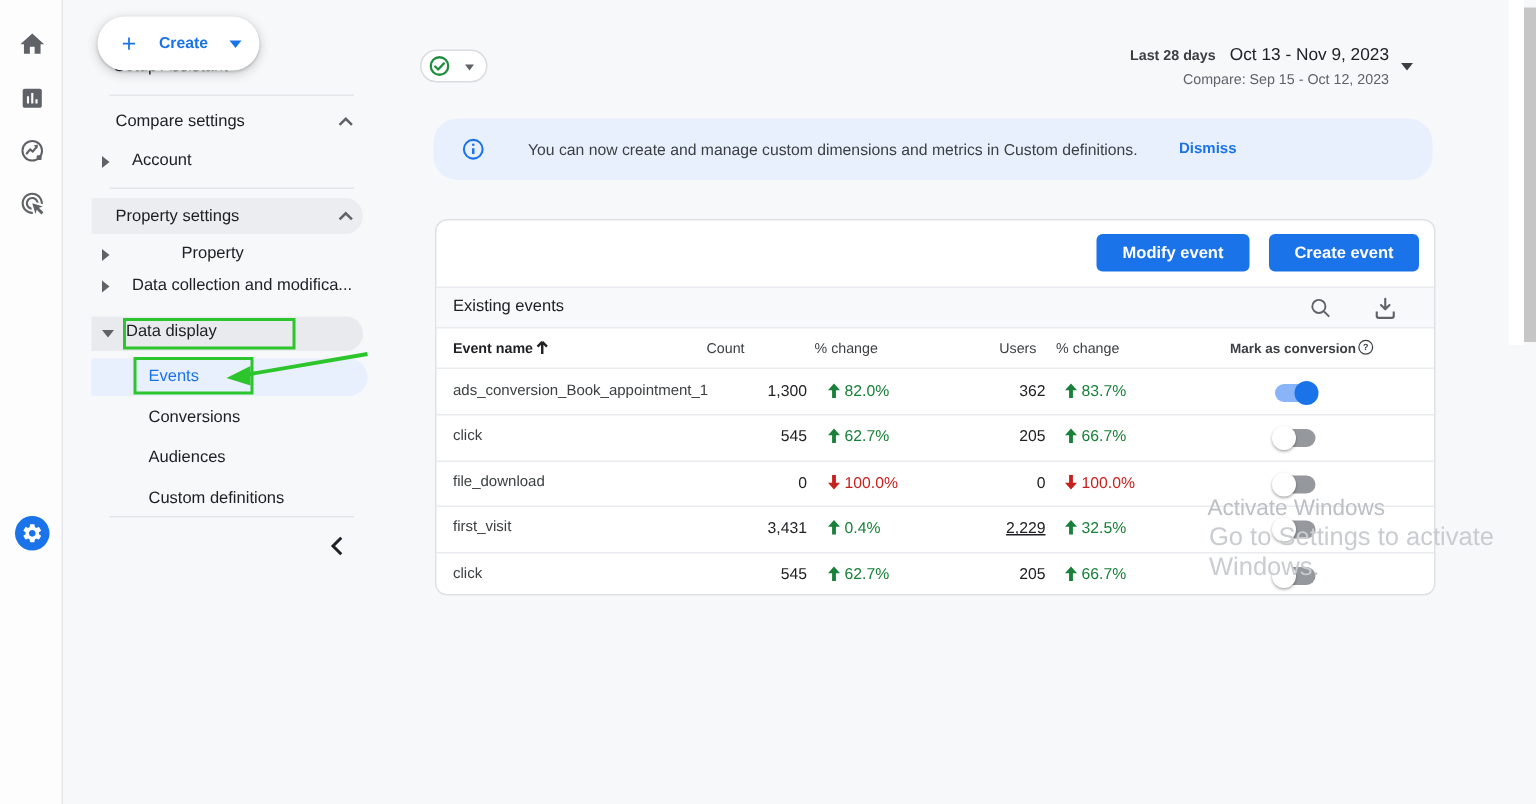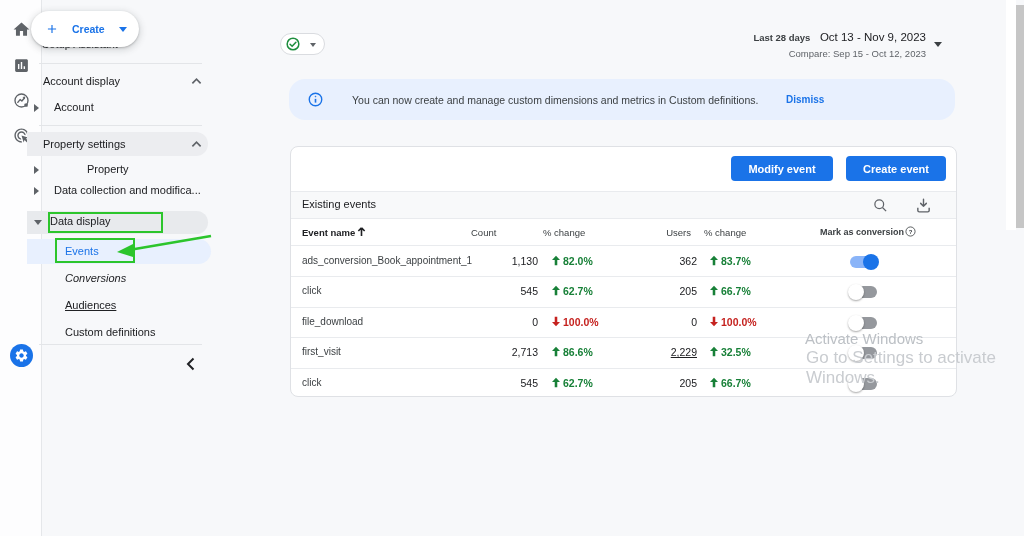--- a/index.html
+++ b/index.html
@@ -5,42 +5,42 @@
   * { margin:0; padding:0; box-sizing:border-box; }
   html,body { width:1024px; height:536px; overflow:hidden; }
   body { font-family:"Liberation Sans", sans-serif; background:#f7f8fa; position:relative; color:#202124; }
   .abs { position:absolute; }
 
   
   .rail { position:absolute; left:0; top:0; width:42px; height:536px; background:#fdfdfe; border-right:1px solid #e5e7ea; }
   .rail svg { position:absolute; left:11px; }
 
   
-  .drawer { position:absolute; left:26px; top:0; width:244px; height:492px;text-align:center; }
+  .drawer { position:absolute; left:60px; top:0; width:244px; height:492px;text-align:center; }
   .ditem { position:absolute; font-size:11px; color:#202124; white-space:nowrap; }
   .divider { position:absolute; left:13px; width:163px; height:1px; background:#e3e5e8; }
   .pill { position:absolute; left:1px; border-radius:0 16px 16px 0; }
   .caret { position:absolute; }
   .tri-r { width:0; height:0; border-left:5px solid #5f6368; border-top:4px solid transparent; border-bottom:4px solid transparent; }
   .tri-d { width:0; height:0; border-top:5px solid #5f6368; border-left:4px solid transparent; border-right:4px solid transparent; }
   .grect { position:absolute; border:2px solid #2cc52c; }
 
   
   .createbtn { position:absolute; left:5px; top:11px; width:108px; height:36px; background:#fff; border-radius:18px;
     box-shadow:0 1px 2px rgba(60,64,67,.3), 0 2px 6px 2px rgba(60,64,67,.15); display:flex; align-items:center; z-index:5; }
 
   
   .checkpill { position:absolute; left:280px; top:33px; width:45px; height:22px; background:#fff; border:1px solid #dadce0; border-radius:12px; }
   .banner { position:absolute; left:289px; top:79px; width:666px; height:41px; background:#e8f0fe; border-radius:16px; }
   .bluebtn { background:#1a73e8; color:#fff; border-radius:4px; font-weight:bold; display:flex; align-items:center; justify-content:center; }
   .card { position:absolute; left:290px; top:146px; width:667px; height:251px; background:#fff; border:1px solid #dfe1e5; border-radius:8px; }
   .hline { position:absolute; left:0; width:100%; height:1px; background:#e9ebee; }
   .rowtxt { position:absolute; font-size:10px; color:#3c4043; white-space:nowrap; }
   .num { position:absolute; font-size:10.5px; color:#202124; text-align:right; }
-  .pct { position:absolute; font-size:10.5px; font-weight:bold; }
+  .pct { position:absolute; font-size:10.5px; font-weight:normal; }
   .green { color:#188038; }
   .red { color:#c5221f; }
 
   .toggle { position:absolute; width:27px; height:12px; border-radius:6px; }
   .knob { position:absolute; width:16px; height:16px; border-radius:50%; top:-2px; }
 
   .wm1 { position:absolute; left:805px; top:330px; font-size:15px; color:#bcc0c5; z-index:50; }
   .wm2 { position:absolute; left:806px; top:348px; font-size:17px; color:#c9ccd0; z-index:50; }
 </style>
 </head>
@@ -73,21 +73,21 @@
     <div class="ditem" style="left:16px; top:38px; color:#202124;">Setup Assistant</div>
     <div class="createbtn">
       <svg style="margin-left:14px" width="14" height="14" viewBox="0 0 24 24" fill="#1a73e8">
         <path d="M11 5h2v6h6v2h-6v6h-2v-6H5v-2h6z"></path>
       </svg>
       <span style="margin-left:13px; font-size:10.5px; color:#1a73e8; font-weight:bold;">Create</span>
       <div class="tri-d" style="margin-left:14px; border-top-color:#1a73e8;"></div>
     </div>
     <div class="divider" style="top:63px;"></div>
 
-    <div class="ditem" style="left:17px; top:75px;">Account display</div>
+    <div class="ditem" style="left:17px; top:75px;">Compare settings</div>
     <svg class="caret" style="left:165px; top:77px;" width="11" height="8" viewBox="0 0 12 8" fill="none" stroke="#5f6368" stroke-width="1.8">
       <path d="M1.5 6.5 6 2l4.5 4.5"></path>
     </svg>
 
     <div class="tri-r caret" style="left:8px; top:104px;"></div>
     <div class="ditem" style="left:28px; top:101px;">Account</div>
 
     <div class="divider" style="top:125px;"></div>
 
     <div class="pill" style="top:132px; width:181px; height:24px; background:#ecedf0;"></div>
@@ -108,22 +108,22 @@
     <div class="grect" style="left:22px; top:212px; width:115px; height:21px;"></div>
 
     <div class="pill" style="top:239px; width:184px; height:25px; background:#e8f0fe;"></div>
     <div class="ditem" style="left:39px; top:245px; color:#1a73e8;">Events</div>
     <div class="grect" style="left:29px; top:238px; width:80px; height:25px;"></div>
     <svg class="abs" style="left:88px; top:230px; z-index:6;" width="100" height="28" viewBox="0 0 100 28">
       <line x1="15" y1="20" x2="97" y2="6" stroke="#2cc52c" stroke-width="2.6"></line>
       <polygon points="3,22 19,14 19,27" fill="#2cc52c"></polygon>
     </svg>
 
-    <div class="ditem" style="left:39px; top:272px;font-style:italic;">Conversions</div>
-    <div class="ditem" style="left:39px; top:299px;text-decoration:underline;">Audiences</div>
+    <div class="ditem" style="left:39px; top:272px;">Conversions</div>
+    <div class="ditem" style="left:39px; top:299px;">Audiences</div>
     <div class="ditem" style="left:39px; top:326px;">Custom definitions</div>
     <div class="divider" style="top:344px;"></div>
     <svg class="abs" style="left:160px; top:357px;" width="9" height="14" viewBox="0 0 9 14" fill="none" stroke="#202124" stroke-width="2">
       <path d="M7.5 1.5 2 7l5.5 5.5"></path>
     </svg>
   </div>
 
   <div class="checkpill">
     <svg style="position:absolute; left:5px; top:3px;" width="14" height="14" viewBox="0 0 24 24" fill="none" stroke="#1e8e3e" stroke-width="2.6">
       <circle cx="12" cy="12" r="10"></circle>
@@ -175,21 +175,21 @@
     <div class="abs" style="left:340px; top:80px; width:60px; font-size:9.5px; color:#3c4043; text-align:right;">Users</div>
     <div class="abs" style="left:413px; top:80px; font-size:9.5px; color:#3c4043;">% change</div>
     <div class="abs" style="left:529px; top:80px; font-size:9px; font-weight:bold; color:#3c4043;">Mark as conversion</div>
     <svg class="abs" style="left:614px; top:79px;" width="11" height="11" viewBox="0 0 24 24" fill="none" stroke="#3c4043" stroke-width="1.8">
       <circle cx="12" cy="12" r="10"></circle>
       <text x="12" y="16.5" font-size="13" fill="#3c4043" stroke="none" text-anchor="middle" font-weight="bold">?</text>
     </svg>
     <div class="hline" style="top:98px;"></div>
 
     <div class="rowtxt" style="left:11px; top:108px;">ads_conversion_Book_appointment_1</div>
-    <div class="num" style="left:187px; top:108px; width:60px;">1,130</div>
+    <div class="num" style="left:187px; top:108px; width:60px;">1,300</div>
     <svg class="abs" style="left:261px; top:108px;" width="8" height="11" viewBox="0 0 10 13">
       <polygon points="5,0.5 10,6 6.6,6 6.6,12.5 3.4,12.5 3.4,6 0,6" fill="#188038"></polygon>
     </svg>
     <span class="pct green abs" style="left:272px; top:108px;">82.0%</span>
     <div class="num" style="left:346px; top:108px; width:60px;">362</div>
     <svg class="abs" style="left:419px; top:108px;" width="8" height="11" viewBox="0 0 10 13">
       <polygon points="5,0.5 10,6 6.6,6 6.6,12.5 3.4,12.5 3.4,6 0,6" fill="#188038"></polygon>
     </svg>
     <span class="pct green abs" style="left:430px; top:108px;">83.7%</span>
     <div class="toggle" style="left:559px; top:109px; background:#8ab4f8;">
@@ -223,25 +223,25 @@
     <svg class="abs" style="left:419px; top:169px;" width="8" height="11" viewBox="0 0 10 13">
       <polygon points="5,12.5 10,7 6.6,7 6.6,0.5 3.4,0.5 3.4,7 0,7" fill="#c5221f"></polygon>
     </svg>
     <span class="pct red abs" style="left:430px; top:169px;">100.0%</span>
     <div class="toggle" style="left:559px; top:170px; background:#95989d;">
       <div class="knob" style="left:-2px; background:#fff; box-shadow:0 1px 2px rgba(0,0,0,.35);"></div>
     </div>
     <div class="hline" style="top:190px;"></div>
 
     <div class="rowtxt" style="left:11px; top:199px;">first_visit</div>
-    <div class="num" style="left:187px; top:199px; width:60px;">2,713</div>
+    <div class="num" style="left:187px; top:199px; width:60px;">3,431</div>
     <svg class="abs" style="left:261px; top:199px;" width="8" height="11" viewBox="0 0 10 13">
       <polygon points="5,0.5 10,6 6.6,6 6.6,12.5 3.4,12.5 3.4,6 0,6" fill="#188038"></polygon>
     </svg>
-    <span class="pct green abs" style="left:272px; top:199px;">86.6%</span>
+    <span class="pct green abs" style="left:272px; top:199px;">0.4%</span>
     <div class="num" style="left:346px; top:199px; width:60px;text-decoration:underline;">2,229</div>
     <svg class="abs" style="left:419px; top:199px;" width="8" height="11" viewBox="0 0 10 13">
       <polygon points="5,0.5 10,6 6.6,6 6.6,12.5 3.4,12.5 3.4,6 0,6" fill="#188038"></polygon>
     </svg>
     <span class="pct green abs" style="left:430px; top:199px;">32.5%</span>
     <div class="toggle" style="left:559px; top:200px; background:#95989d;">
       <div class="knob" style="left:-2px; background:#fff; box-shadow:0 1px 2px rgba(0,0,0,.35);"></div>
     </div>
     <div class="hline" style="top:221px;"></div>
 

